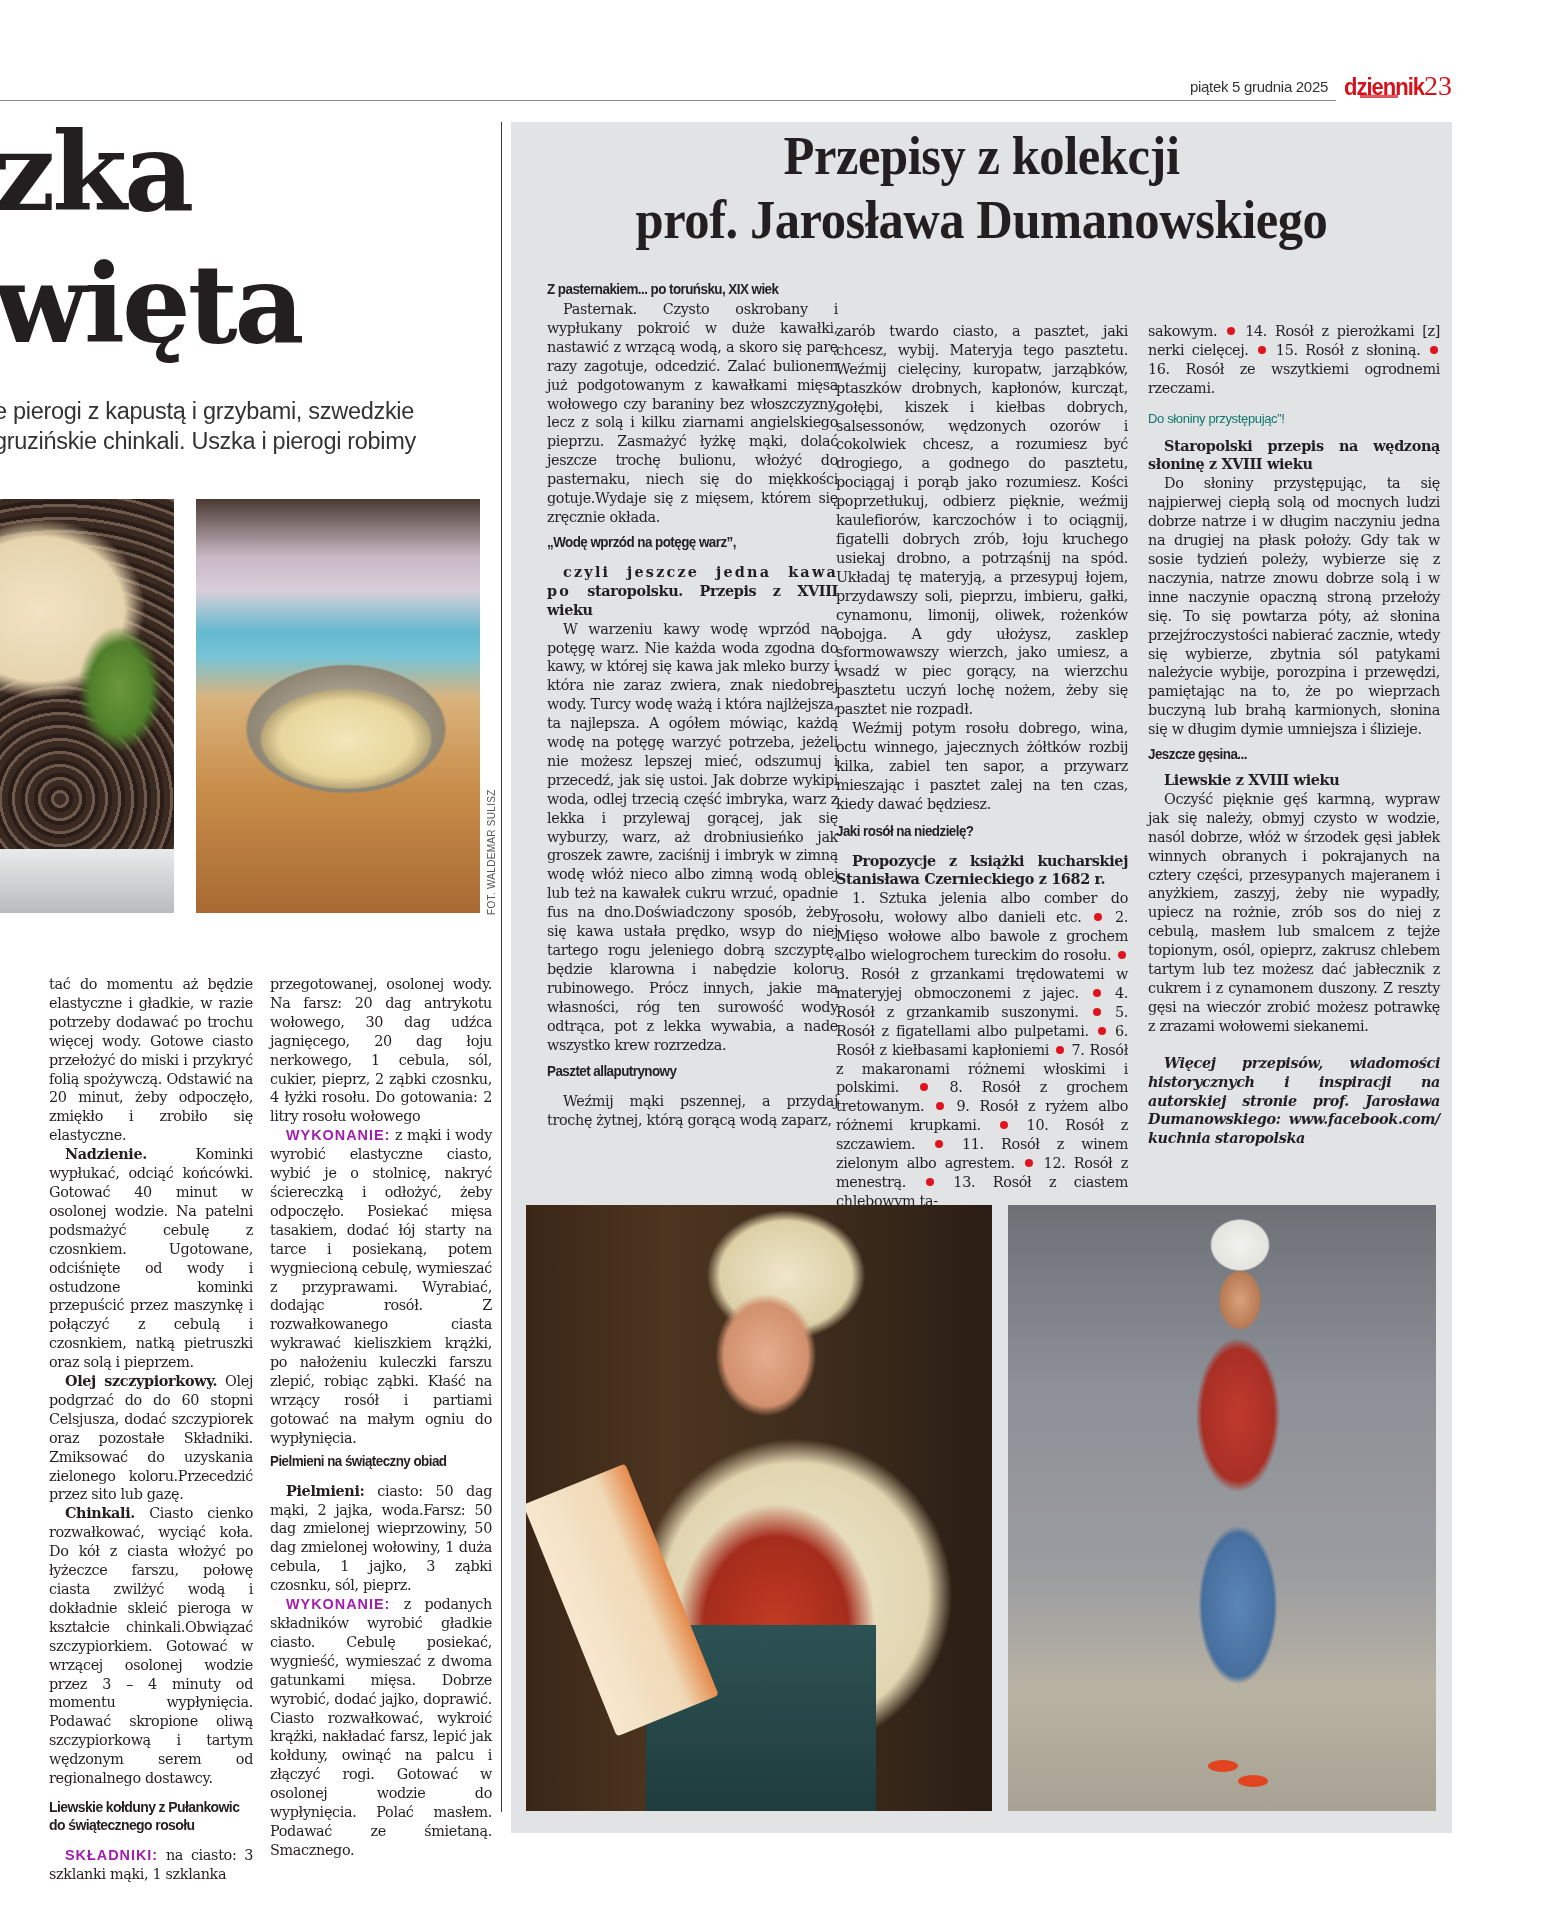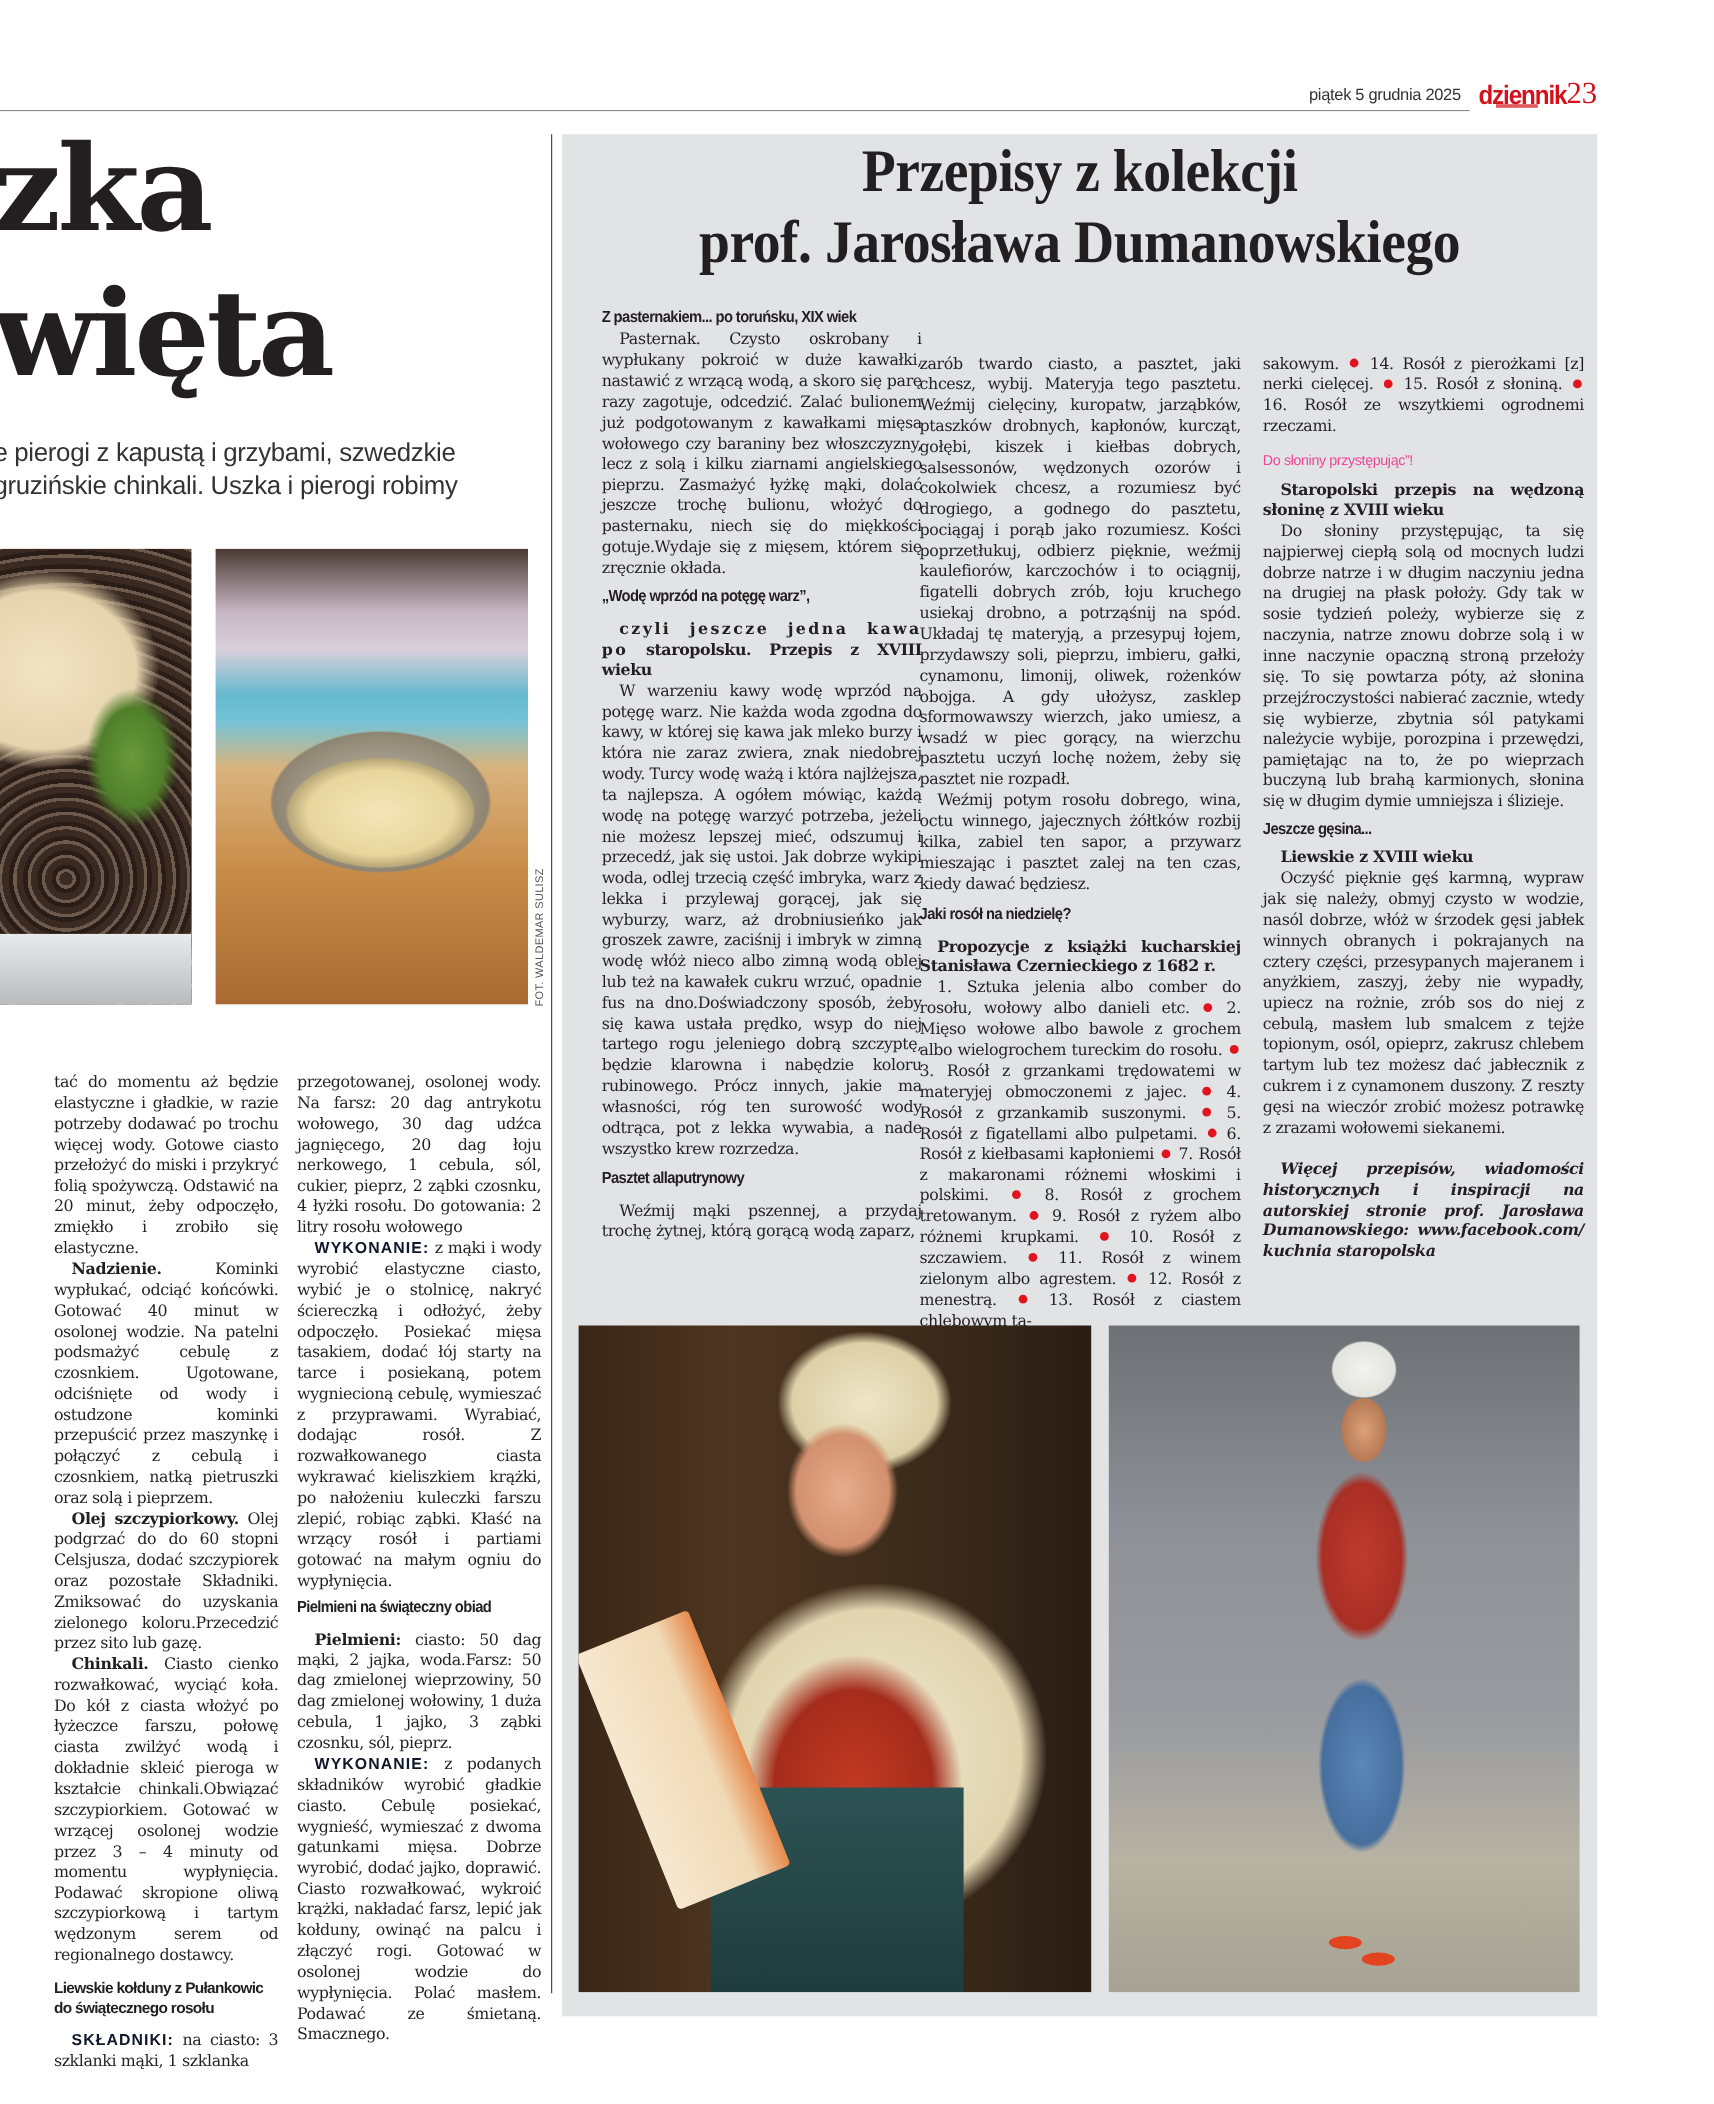--- a/index.html
+++ b/index.html
@@ -32,24 +32,24 @@
       radial-gradient(ellipse 140px 90px at 150px 230px, #c9c2b4 0%, #8f8573 70%, transparent 72%),
       linear-gradient(180deg, #4a3a33 0%, #c8b8c4 14%, #d9cfd9 22%, #66b9cf 32%, #76c3d6 38%, #d9b37d 48%, #c98d4a 70%, #a86a32 100%); }
   .photo-credit { position: absolute; left: 486px; top: 915px; transform-origin: left top; transform: rotate(-90deg); font-family: "Liberation Sans", sans-serif; font-size: 10px; color: #555; letter-spacing: .3px; white-space: nowrap; }
 
   .vdivider { position: absolute; left: 501px; top: 122px; width: 1px; height: 1690px; background: #3a3a3a; }
 
   .col { position: absolute; font-family: "DejaVu Serif", serif; font-size: 14.4px; line-height: 18.9px; color: #231f20; text-align: justify; hyphens: manual; letter-spacing: -0.35px; }
   .col p { text-indent: 16px; }
   .col .noind { text-indent: 0; margin-top: 42px; }
   .col .b { font-weight: bold; }
-  .col .red { color: #0f172a; font-family: "Liberation Sans", sans-serif; font-weight: bold; letter-spacing: 1px; }
+  .col .red { color: #a21caf; font-family: "Liberation Sans", sans-serif; font-weight: bold; letter-spacing: 1px; }
   .col h4 { font-family: "Liberation Sans", sans-serif; font-weight: bold; font-size: 14.6px; line-height: 18px; letter-spacing: -0.6px; margin: 4px 0 12px 0; text-align: left; transform: scaleX(0.92); transform-origin: left; white-space: nowrap; }
   .col .spaced { letter-spacing: 2.2px; font-weight: bold; }
-  .col .small-sans { font-family: "Liberation Sans", sans-serif; font-size: 13px; text-indent: 0; margin: 12px 0 8px; color: #ec4899; }
+  .col .small-sans { font-family: "Liberation Sans", sans-serif; font-size: 13px; text-indent: 0; margin: 12px 0 8px; color: #0f766e; }
   .col i { font-style: italic; }
   .dot { display: inline-block; width: 8px; height: 8px; border-radius: 50%; background: #e0141e; vertical-align: 1px; margin: 0 2px; }
 
   .lc1 { left: 49px; top: 933px; width: 204px; }
   .lc2 { left: 270px; top: 933px; width: 222px; }
 
   
   .panel { position: absolute; left: 511px; top: 122px; width: 941px; height: 1711px; background: #e2e3e5; }
   .panel-title { position: absolute; left: 511px; top: 124px; width: 941px; text-align: center; font-family: "Liberation Serif", serif; font-weight: bold; font-size: 55px; line-height: 64px; color: #231f20; transform: scaleX(0.92); transform-origin: center; letter-spacing: -0.5px; }
   .pc1 { left: 523px; top: 280px; width: 291px; margin-left: 24px; }

